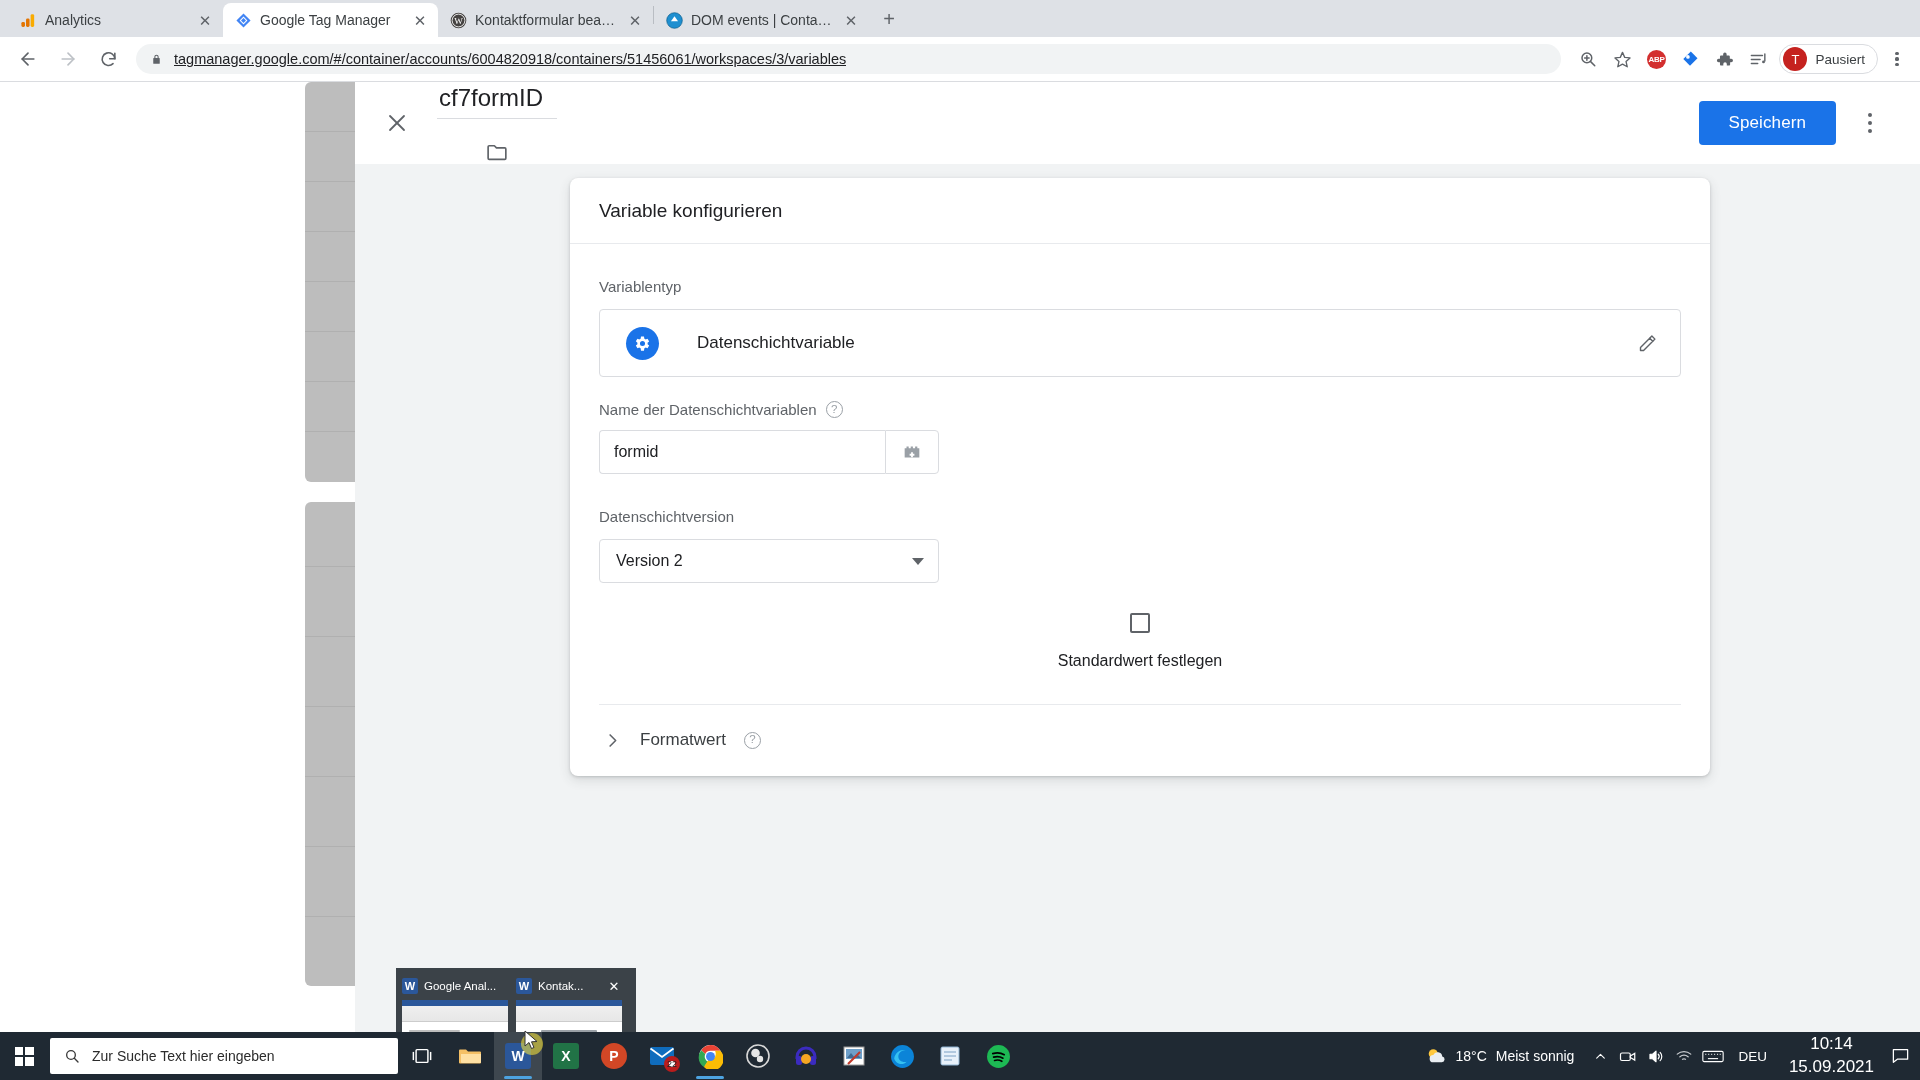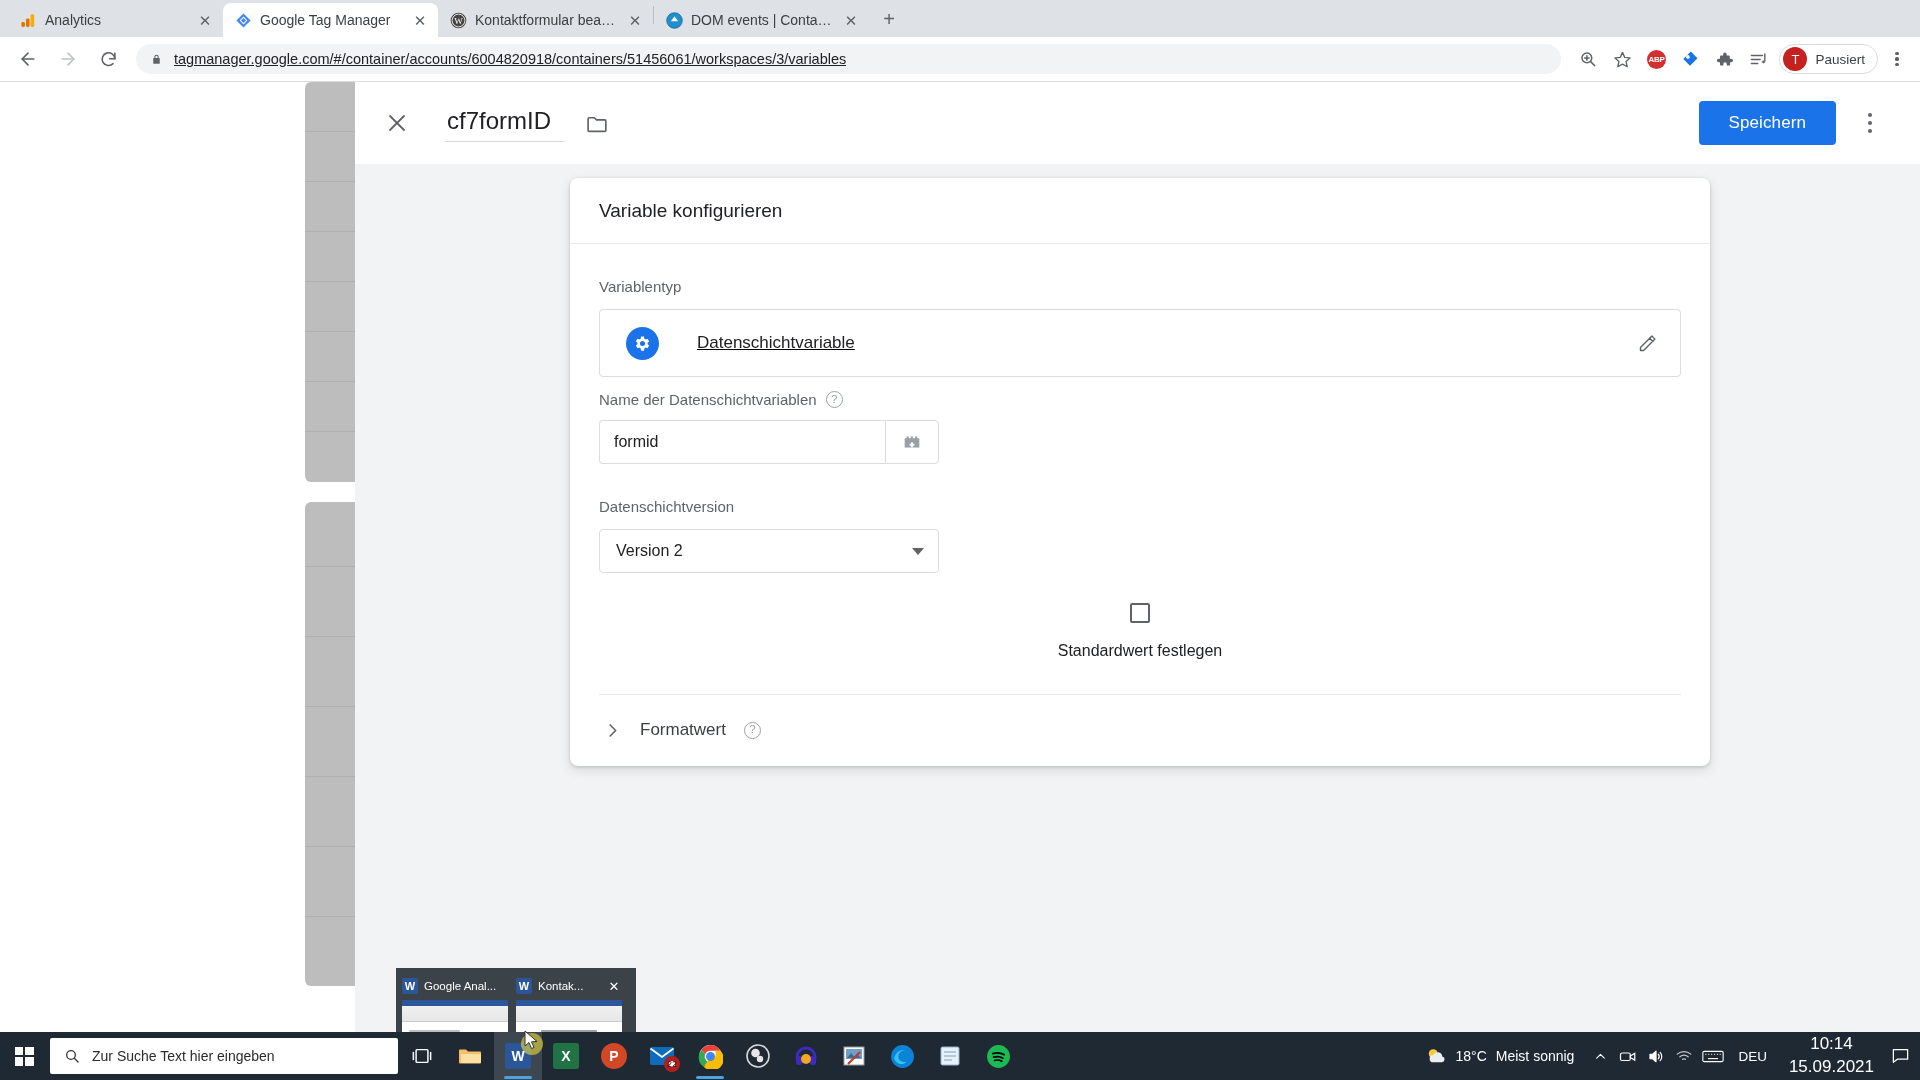--- a/index.html
+++ b/index.html
@@ -119,21 +119,21 @@
     background: #f1f3f4;
   }
   .modal-header {
     height: 82px; background: #fff; display: flex; align-items: center;
     padding: 0 30px 0 18px;
   }
   .hdr-close {
     width: 48px; height: 48px; display: flex; align-items: center;
     justify-content: center; color: #5f6368; flex: none;
   }
-  .hdr-title-wrap { margin-left: 24px; display: flex; align-items: center; gap: 20px; }
+  .hdr-title-wrap { margin-left: 16px; display: flex; align-items: center; gap: 20px; flex-direction: column; }
   .hdr-title {
     font-size: 24px; color: #202124; font-weight: 400;
     border-bottom: 1px solid #dadce0; padding: 2px 4px 6px 2px; min-width: 120px;
   }
   .hdr-folder { color: #5f6368; display: flex; align-items: center; }
   .hdr-spacer { flex: 1; }
   .btn-save {
     background: #1a73e8; color: #fff; font-size: 17px; font-weight: 500;
     height: 44px; padding: 0 30px; border: none; border-radius: 4px;
     letter-spacing: 0.1px; cursor: pointer; font-family: inherit;
@@ -159,21 +159,21 @@
   .field-label { font-size: 15px; color: #5f6368; margin-bottom: 14px; display: inline-block; }
   .label-row { display: flex; align-items: flex-end; gap: 9px; margin-bottom: 12px; }
   .help-icon {
     width: 17px; height: 17px; border: 1.4px solid #9aa0a6; border-radius: 50%;
     color: #9aa0a6; font-size: 11.5px; display: flex;
     align-items: center; justify-content: center; line-height: 1;
   }
 
   .type-box {
     height: 68px; border: 1px solid #dadce0; border-radius: 4px;
-    display: flex; align-items: center; padding: 0 22px 0 26px; margin-bottom: 14px; text-decoration: underline;
+    display: flex; align-items: center; padding: 0 22px 0 26px; margin-bottom: 24px;
   }
   .type-ico {
     width: 33px; height: 33px; border-radius: 50%; background: #1a73e8;
     display: flex; align-items: center; justify-content: center; flex: none;
   }
   .type-name { margin-left: 38px; font-size: 17px; color: #202124; flex: 1; }
   .pencil { color: #5f6368; display: flex; align-items: center; }
 
   .input-group { display: flex; width: 340px; margin-bottom: 34px; }
   .text-input {

